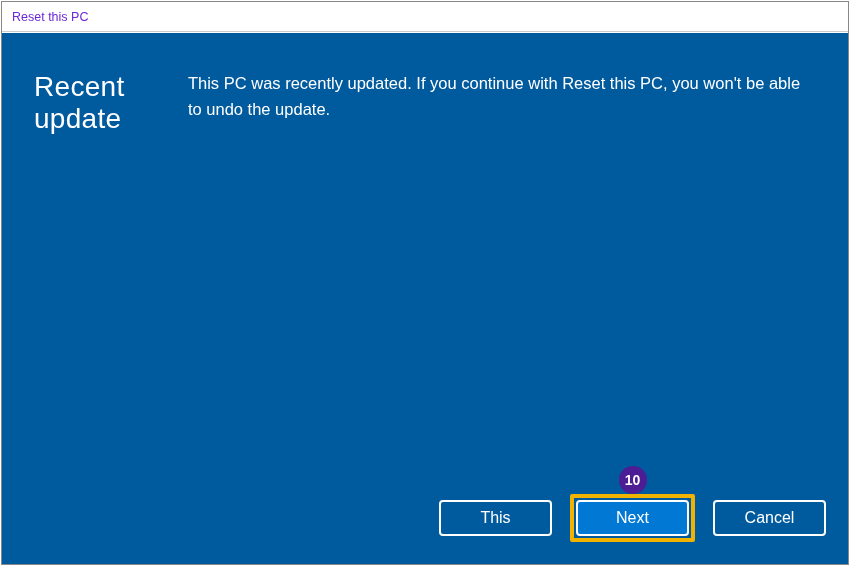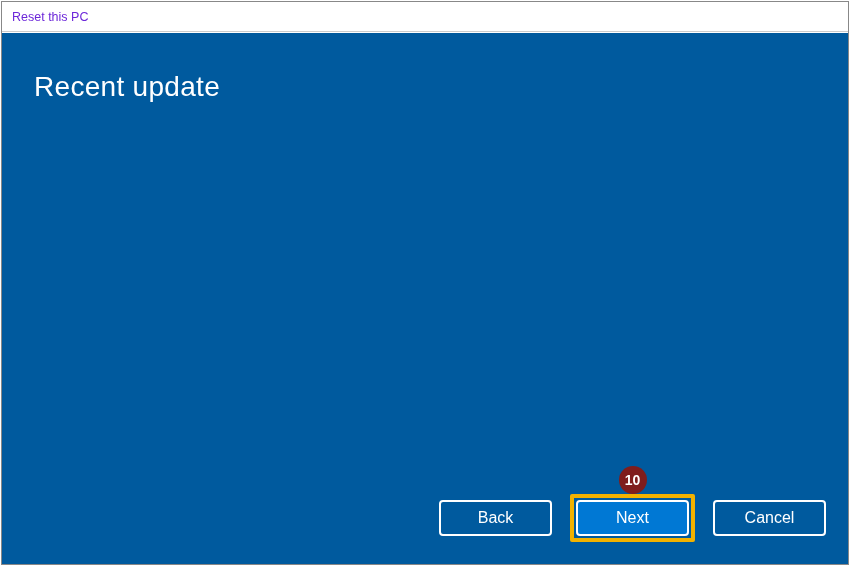--- a/index.html
+++ b/index.html
@@ -97,42 +97,43 @@
       align-items: center;
       justify-content: center;
     }
     .callout {
       position: absolute;
       top: -32px;
       left: 50%;
       transform: translateX(-50%);
       width: 28px;
       height: 28px;
-      background: #7f1d1d;
+      background: #4c1d95;
       border-radius: 50%;
       color: #fff;
       font-size: 14px;
       font-weight: 600;
       display: flex;
       align-items: center;
       justify-content: center;
     }
   </style>
 </head>
 <body>
 
 <div class="window">
   <div class="titlebar">
     <span>Reset this PC</span>
   </div>
   <div class="content">
     <h1 class="heading">Recent update</h1>
+    <p class="body-text">This PC was recently updated. If you continue with Reset this PC, you won't be able to undo the update.</p>
 
     <div class="button-row">
-      <button class="btn">Back</button>
+      <button class="btn">This</button>
       <div class="highlight-wrap">
         <div class="callout">10</div>
         <button class="btn-primary">Next</button>
       </div>
       <button class="btn">Cancel</button>
     </div>
   </div>
 </div>
 
 </body></html>

